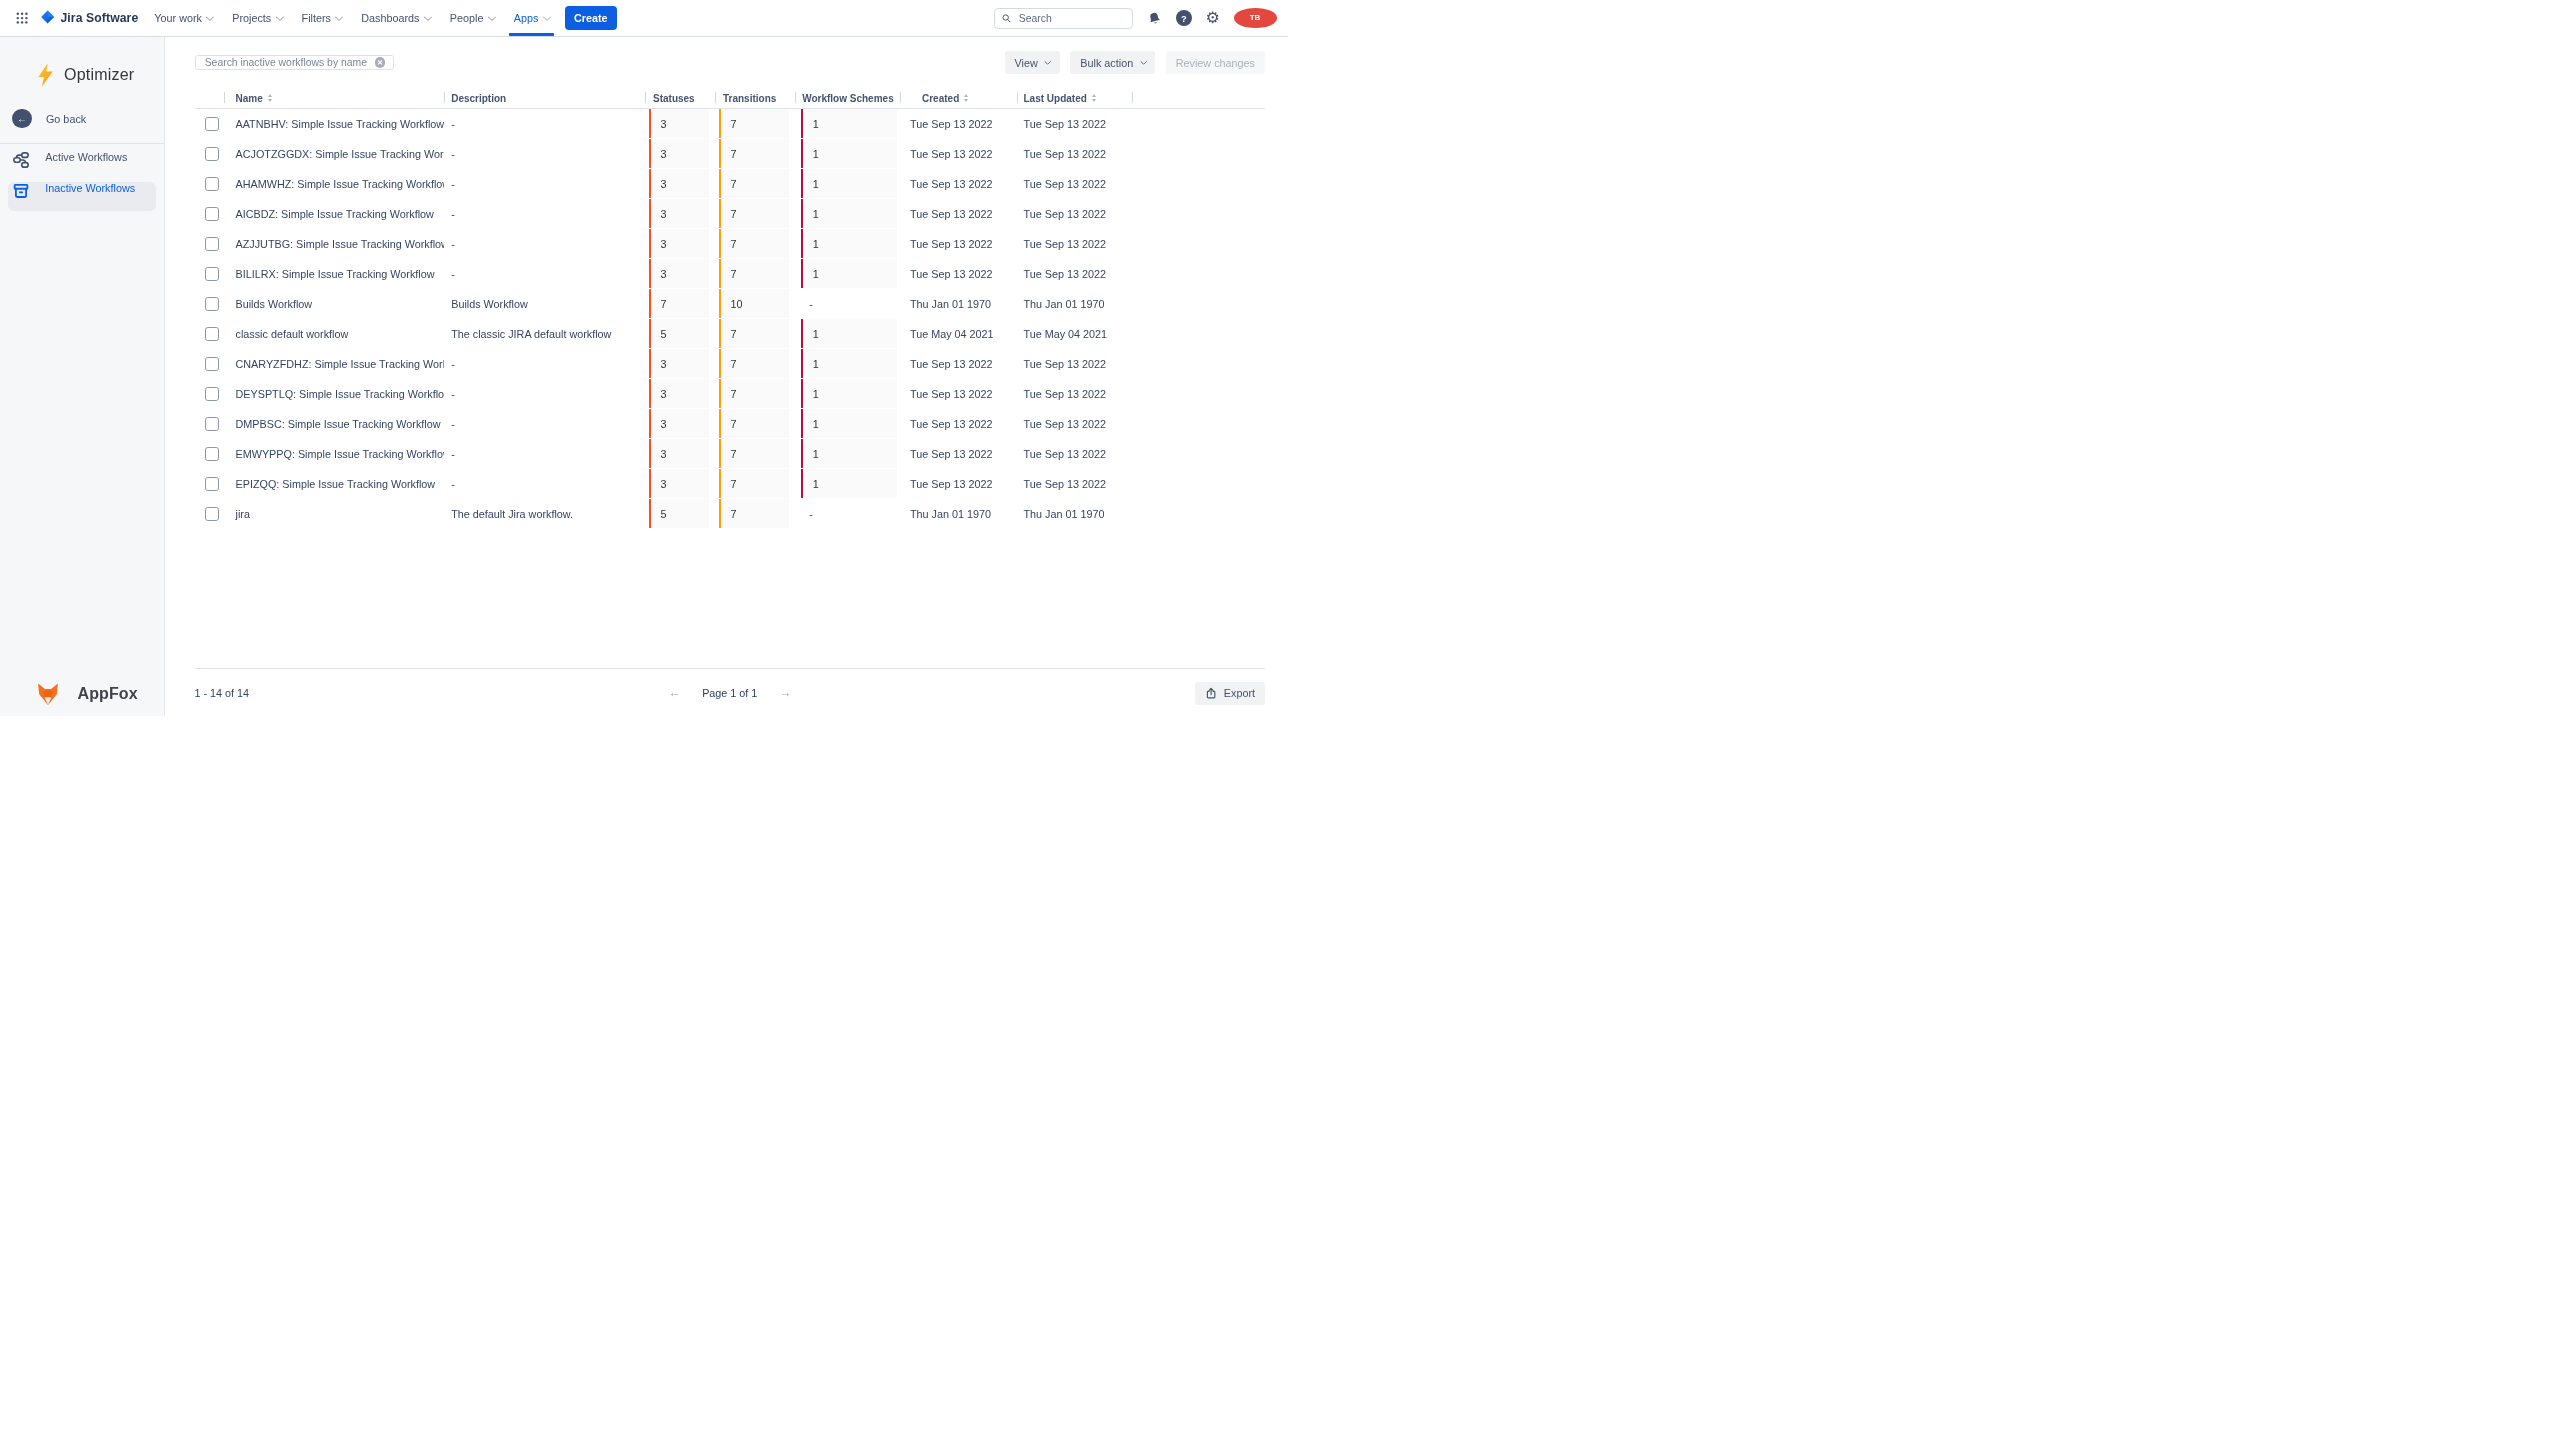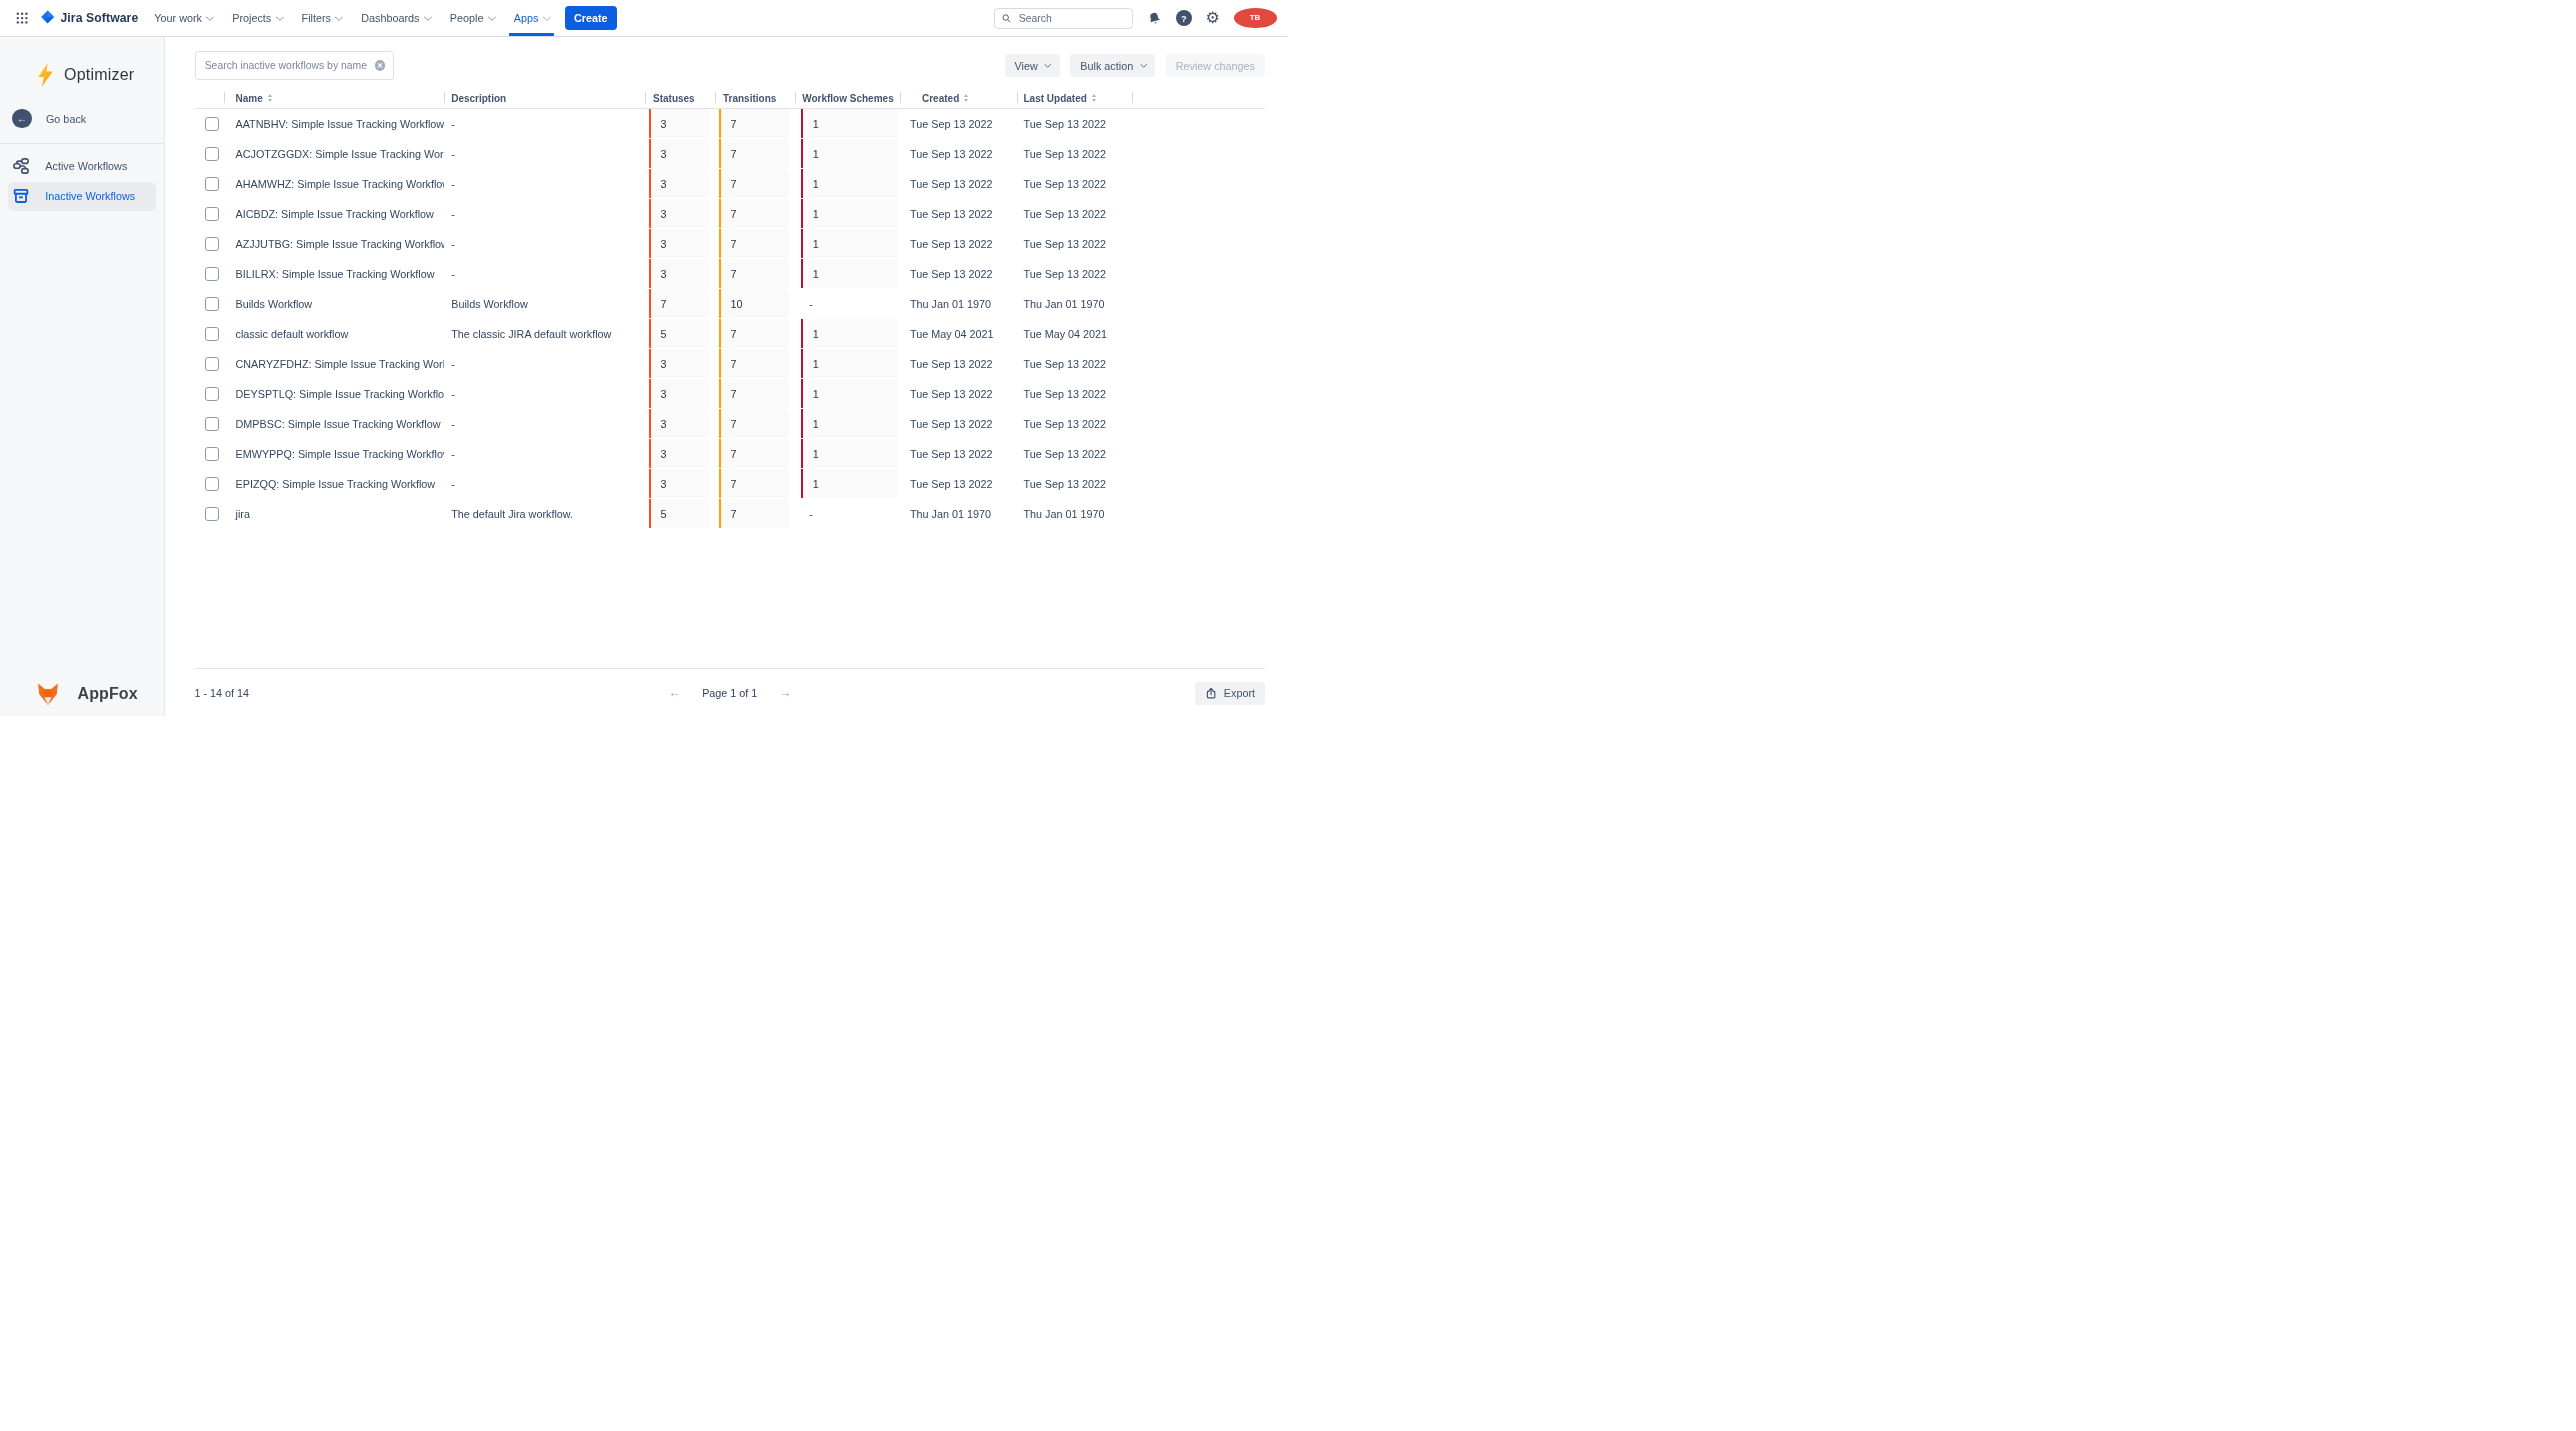--- a/index.html
+++ b/index.html
@@ -46,31 +46,31 @@
     position:absolute;top:37px;left:0;bottom:0;width:165px;box-sizing:border-box;
     background:#f6f7f9;border-right:0.7px solid #e6e8ec;
   }
   .side-logo{display:flex;align-items:center;gap:9.4px;padding:24.5px 0 0 36px;}
   .side-logo-text{font-size:16px;color:#33373d;letter-spacing:0.2px;}
   .goback{display:flex;align-items:center;gap:14.4px;padding:0 0 0 12.2px;margin-top:21.6px;cursor:pointer;}
   .goback-circle{width:19.4px;height:19.4px;border-radius:50%;background:#42526E;color:#fff;display:flex;align-items:center;justify-content:center;font-size:10px;}
   .goback-label{font-size:10.8px;color:#42526E;}
   .side-divider{height:0.7px;background:#e2e4e8;margin:15px 0 7.2px 0;}
   .side-item{
-    display:flex;align-items:center;gap:15px;height:29px;margin:1.4px 8px;padding-left:4.3px;
+    display:flex;align-items:flex-start;gap:15px;height:29px;margin:1.4px 8px;padding-left:4.3px;
     border-radius:5.8px;font-size:10.8px;color:#42526E;cursor:pointer;
   }
   .side-item.selected{background:#e9ebee;color:var(--accent-blue);}
   .side-footer{position:absolute;bottom:10px;left:35px;display:flex;align-items:center;gap:8.6px;}
   .side-footer-name{font-size:16px;font-weight:700;color:#3f4349;letter-spacing:0.1px;margin-left:8px;}
   
   .main{position:absolute;top:37px;left:165px;right:0;bottom:0;background:#fff;}
   .toolbar{position:absolute;top:14.4px;left:29.5px;right:23px;display:flex;align-items:center;}
   .wf-search{
-    display:flex;align-items:center;width:199px;height:29px;box-sizing:border-box;
+    display:flex;align-items:center;width:199px;height:15px;box-sizing:border-box;
     border:1.4px solid #dfe1e6;border-radius:2.9px;padding:0 7.2px;background:#fff;
   }
   .wf-search input{border:none;outline:none;flex:1;font-size:10.4px;font-family:inherit;color:#344563;background:transparent;}
   .wf-search input::placeholder{color:#7a869a;}
   .clear-circle{width:10.8px;height:10.8px;border-radius:50%;background:#a5adba;color:#fff;font-size:7.2px;display:flex;align-items:center;justify-content:center;font-weight:700;cursor:pointer;}
   .toolbar-right{margin-left:auto;display:flex;align-items:center;gap:10.8px;}
   .gbtn{
     background:#f1f2f4;border:none;border-radius:2.9px;height:23px;padding:0 10px;
     font-size:10.8px;color:#42526E;font-family:inherit;display:flex;align-items:center;gap:6.5px;cursor:pointer;font-weight:500;
   }

